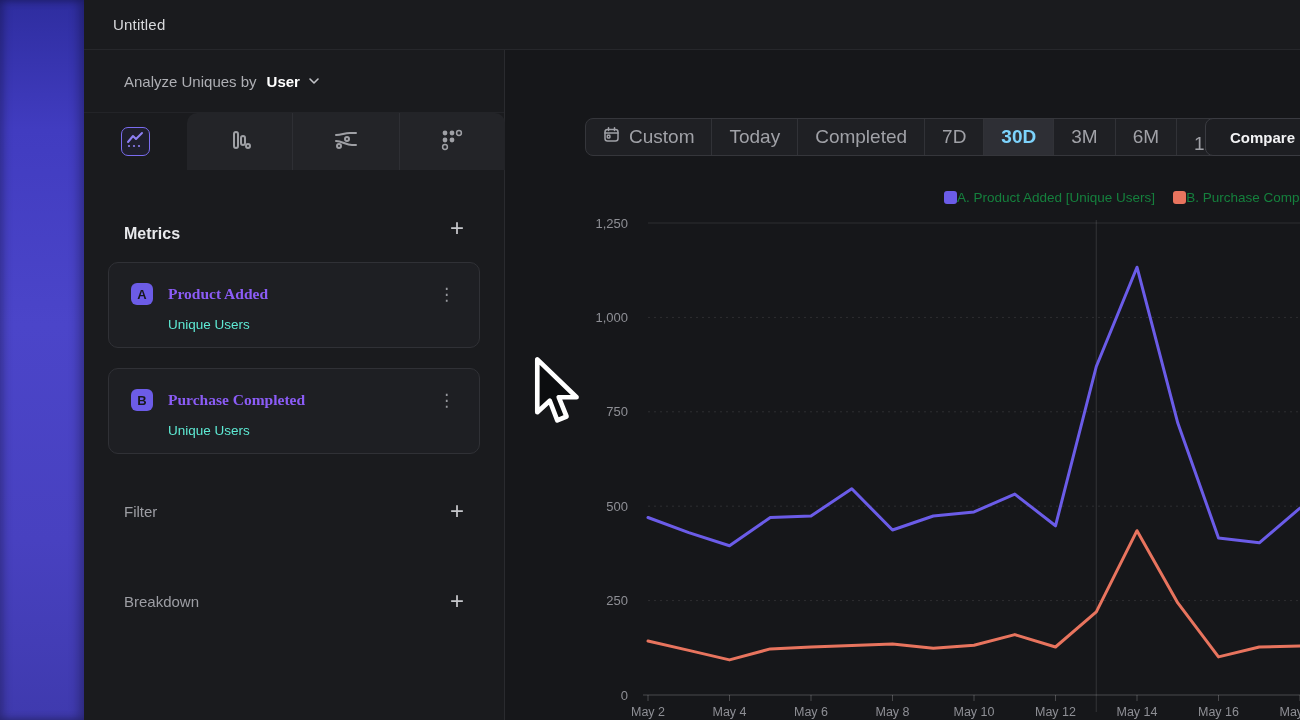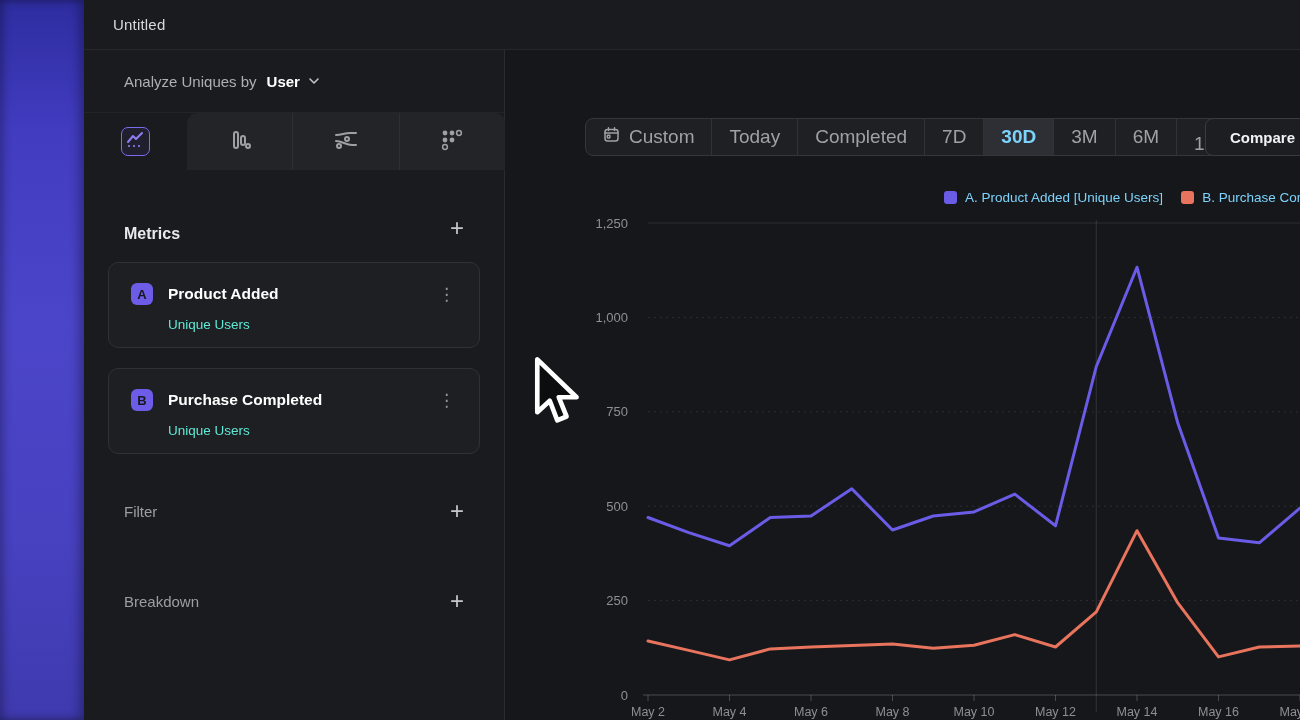--- a/index.html
+++ b/index.html
@@ -40,21 +40,21 @@
   .metrics-header .lbl { margin-left:40px; font-size:16px; font-weight:700; color:#e8e9ec; }
   .plus { position:absolute; right:48px; top:50%; transform:translate(50%,-50%);
     font-size:24px; font-weight:200; color:#c6c7cb; line-height:1; cursor:pointer; }
 
   .metric-card { position:absolute; left:24px; width:372px; height:86px;
     background:#1e1f23; border:1px solid #303136; border-radius:10px; padding:20px 20px 0 22px; }
   .card-a { top:212px; } .card-b { top:318px; }
   .card-row1 { display:flex; align-items:center; }
   .badge { width:22px; height:22px; border-radius:6px; background:#6c5ce7; color:#17181b;
     font-size:13px; font-weight:700; display:flex; align-items:center; justify-content:center; }
-  .card-title { margin-left:15px; font-size:15.5px; font-weight:600; color:#ffffff; }
+  .card-title { margin-left:15px; font-size:15.5px; font-weight:600; color:#8b5cf6;font-family:Liberation Serif, serif; }
   .kebab { margin-left:auto; color:#97989d; font-size:17px; line-height:1; cursor:pointer;
     padding:2px 4px; }
   .card-sub { margin-left:37px; margin-top:12px; font-size:13.5px; color:#5eead4; }
 
   .section-row { position:absolute; left:0; width:421px; height:30px; display:flex; align-items:center; }
   .section-row .lbl { margin-left:40px; font-size:15px; color:#9d9ea4; }
   .row-filter { top:446px; } .row-breakdown { top:536px; }
 
   
   .main { position:absolute; left:505px; top:50px; width:795px; height:670px;
@@ -67,21 +67,21 @@
   .range-btn:last-child { border-right:none;align-items:flex-end; }
   .range-btn.selected { background:#2e2f35; color:#7dd3fc; font-weight:700; }
 
   .compare-btn { position:absolute; left:700px; top:68px; height:38px; min-width:140px;
     border:1px solid #3a3b41; border-radius:8px; background:#1d1e22; color:#f2f2f4;
     font-size:15px; font-weight:700; display:flex; align-items:center; padding:0 24px;
     cursor:pointer; }
 
   .legend { position:absolute; left:439px; top:140px; display:flex; gap:18px;
     align-items:center; white-space:nowrap; }
-  .legend-item { display:flex; align-items:center; gap:8px; font-size:13.5px; color:#7dd3fc; }
+  .legend-item { display:flex; align-items:center; font-size:13.5px; color:#15803d; }
   .legend-swatch { width:13px; height:13px; border-radius:3px; flex:0 0 auto; }
 
   .chart-svg { position:absolute; left:0; top:0; }
 
   
   .cursor { position:absolute; left:533px; top:356px; width:50px; height:76px; pointer-events:none; }
 </style>
 </head>
 <body>
 

